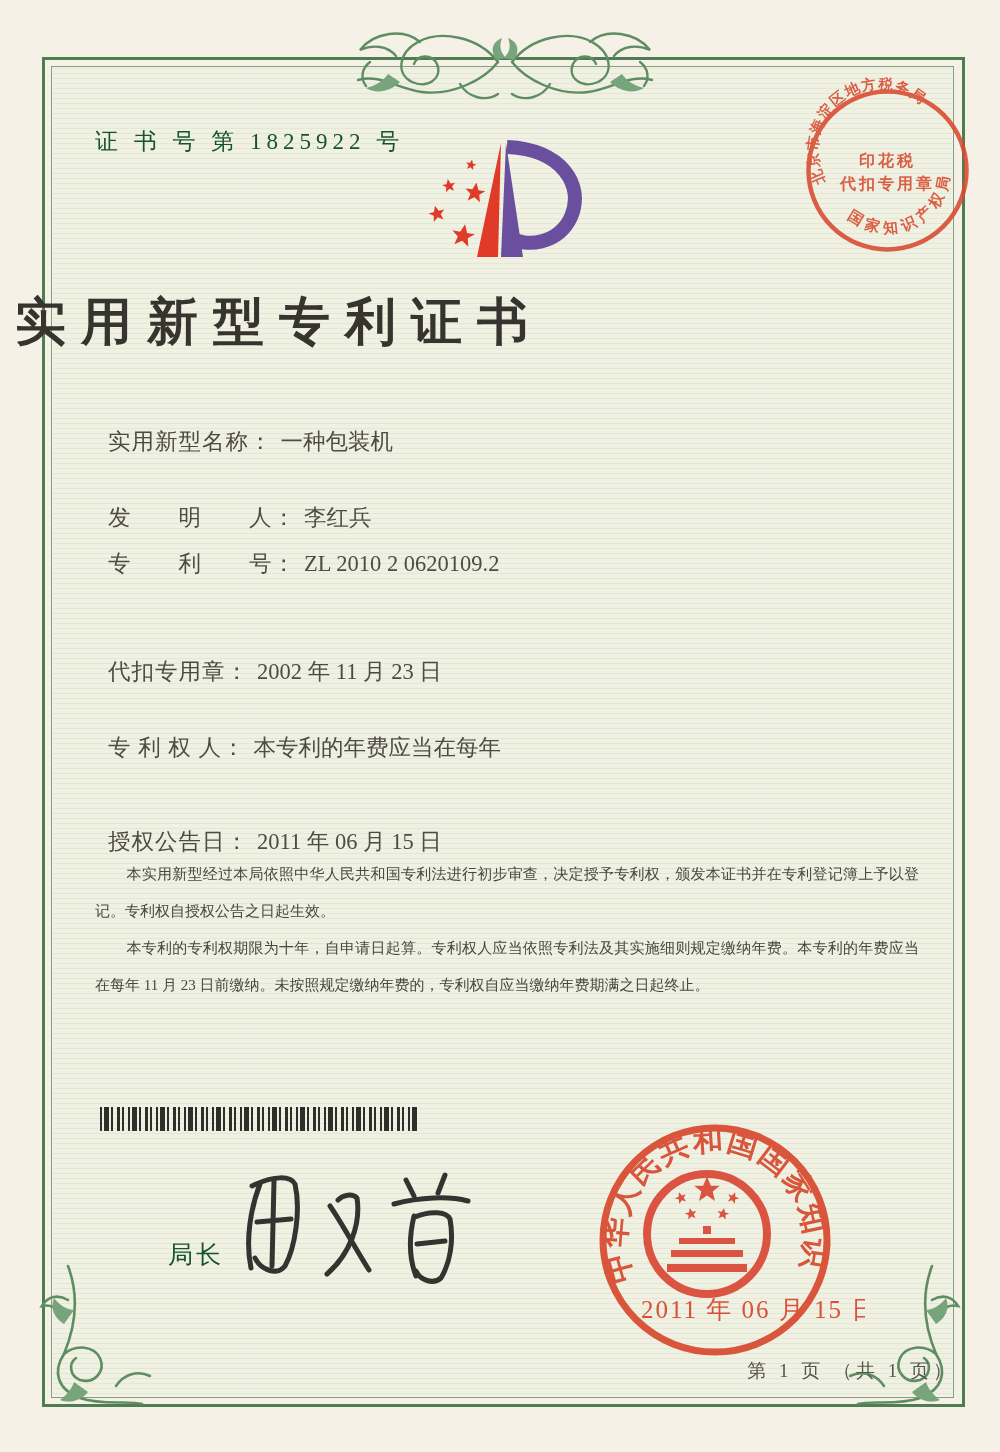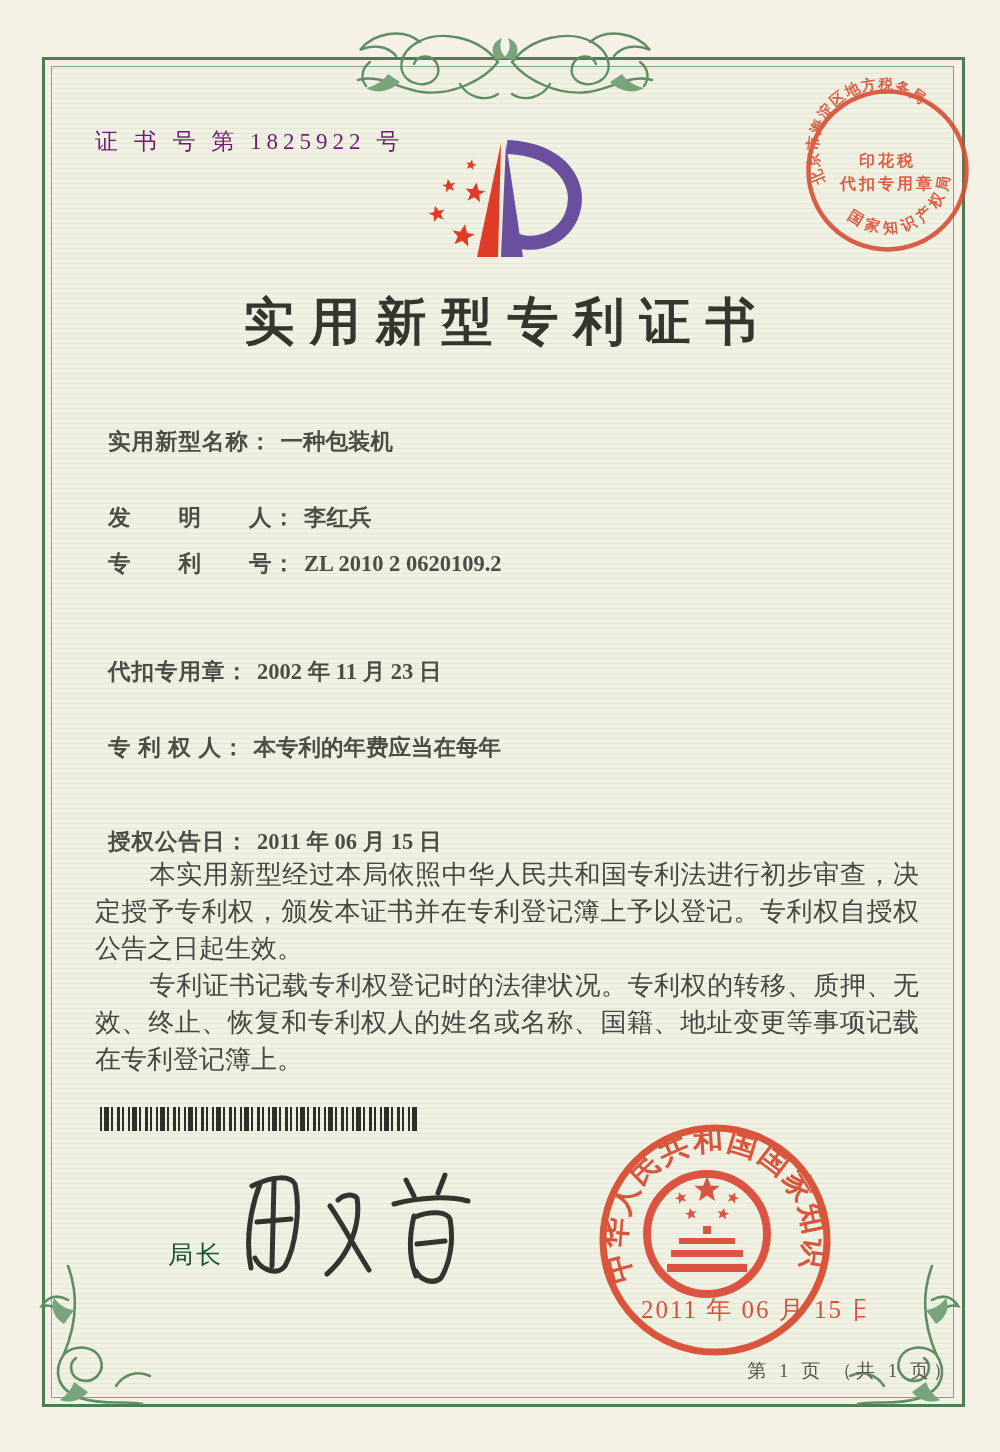--- a/index.html
+++ b/index.html
@@ -18,34 +18,34 @@
   .frame-outer{
     position:absolute;left:42px;top:57px;width:917px;height:1344px;
     border:3.5px solid #4f7d52;
   }
   .frame-inner{
     position:absolute;left:51px;top:66px;width:901px;height:1330px;
     border:1px solid #7fa081;
   }
   .cert-no{
     position:absolute;left:95px;top:126px;
-    font-size:23px;letter-spacing:5px;color:#701a75;
+    font-size:23px;letter-spacing:5px;color:#14532d;
   }
   .logo{position:absolute;left:395px;top:133px;}
   .title{
-    position:absolute;left:0;right:0;top:288px;text-align:center;
+    position:absolute;left:0;right:0;top:288px;
     font-size:51px;font-weight:bold;letter-spacing:15px;text-indent:15px;
     color:#35342f;
   }
-  .field-row{position:absolute;left:108px;font-size:22.5px;color:#4c4b44;white-space:nowrap;font-weight:bold;}
+  .field-row{position:absolute;left:108px;font-size:22.5px;color:#4c4b44;white-space:nowrap;}
   .field-row .lab{letter-spacing:1px;}
   .field-row .val{margin-left:8px;}
   .body-text{
     position:absolute;left:95px;top:856px;width:824px;
-    font-size:26px;line-height:37px;color:#474640;text-align:justify;
+    font-size:15px;line-height:37px;color:#474640;text-align:justify;
   }
   .body-text p{margin:0;text-indent:2.1em;}
   .barcode{
     position:absolute;left:100px;top:1107px;width:318px;height:24px;
     background:repeating-linear-gradient(90deg,
       #2e2e2a 0 2px, rgba(0,0,0,0) 2px 4px,
       #2e2e2a 4px 9px, rgba(0,0,0,0) 9px 11px,
       #2e2e2a 11px 13px, rgba(0,0,0,0) 13px 17px,
       #2e2e2a 17px 20px, rgba(0,0,0,0) 20px 22px,
       #2e2e2a 22px 24px, rgba(0,0,0,0) 24px 28px);
@@ -174,21 +174,21 @@
 </div>
 <div class="field-row" style="top:732px">
   <span class="lab">专 利 权 人：</span><span class="val">本专利的年费应当在每年</span>
 </div>
 <div class="field-row" style="top:826px">
   <span class="lab">授权公告日：</span><span class="val">2011 年 06 月 15 日</span>
 </div>
 
 <div class="body-text">
   <p>本实用新型经过本局依照中华人民共和国专利法进行初步审查，决定授予专利权，颁发本证书并在专利登记簿上予以登记。专利权自授权公告之日起生效。</p>
-  <p>专利证书记载专利权登记时的法律状况。专利权的转移、质押、无效、终止、恢复和专利权人的姓名或名称、国籍、地址变更等事项记载在专利登记簿上。</p>
+  <p>本专利的专利权期限为十年，自申请日起算。专利权人应当依照专利法及其实施细则规定缴纳年费。本专利的年费应当在每年 11 月 23 日前缴纳。未按照规定缴纳年费的，专利权自应当缴纳年费期满之日起终止。</p>
 </div>
 
 <div class="barcode"></div>
 
 <div class="director">局长</div>
 
 <div>
   <span class="sr-only">田力普</span>
   <svg class="signature-svg" width="250" height="135" viewBox="0 0 250 135">
     <g stroke="#32352f" stroke-width="5" fill="none" stroke-linecap="round" stroke-linejoin="round">

